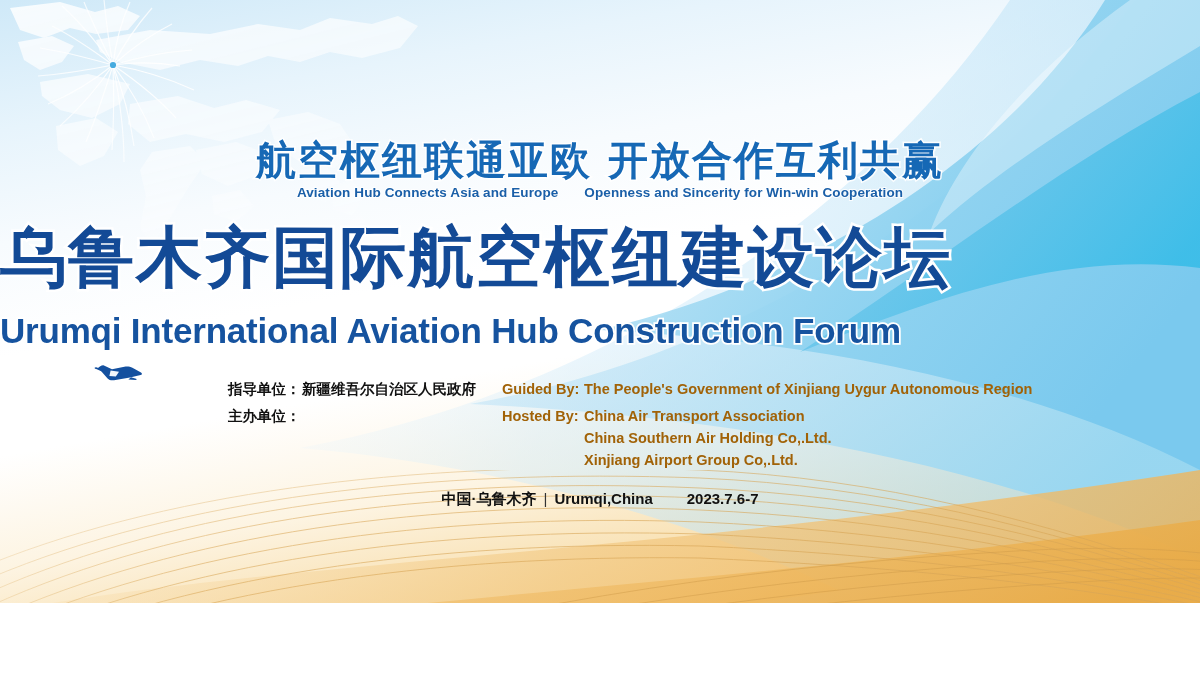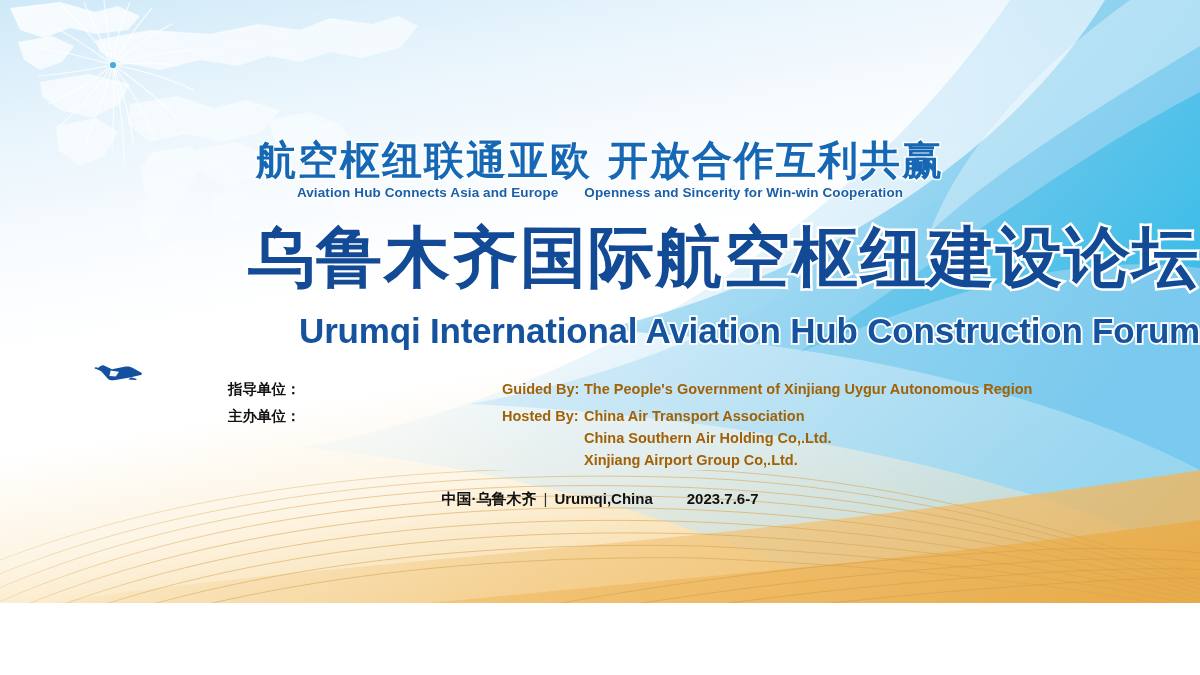--- a/index.html
+++ b/index.html
@@ -38,21 +38,21 @@
     margin-top:3px;
     font-size:13.5px;font-weight:bold;letter-spacing:.1px;
     color:#1a5fa8;
     -webkit-text-stroke:2px rgba(255,255,255,.85);
     paint-order:stroke fill;
     white-space:nowrap;
   }
   .tagline-en .gap{display:inline-block;width:26px;}
 
   .title-wrap{
-    position:absolute;left:0;right:0;top:222px;text-align:right;z-index:40;
+    position:absolute;left:0;right:0;top:222px;text-align:left;z-index:40;
   }
   .title-cn{
     font-size:66px;font-weight:bold;letter-spacing:2px;
     color:#134a96;
     -webkit-text-stroke:5px #ffffff;
     paint-order:stroke fill;
     line-height:1.08;
     white-space:nowrap;
   }
   .title-en{
@@ -282,20 +282,23 @@
       <path d="M39.0,20.2 L44.0,21.8 C45.0,22.2 44.8,23.0 43.6,23.0 L36.4,22.6 Z"></path>
       <path d="M4.2,10.2 L13.2,13.4 L9.4,14.2 L3.0,11.6 C2.2,11.2 2.6,10.0 4.2,10.2 Z"></path>
     </g>
   </svg>
 
   <div id="org-block">
 
     <div id="org-cn">
       <div class="org-row">
         <span class="org-label">指导单位：</span>
+        <span class="org-values">
+          <span class="v">新疆维吾尔自治区人民政府</span>
+        </span>
       </div>
       <div class="org-spacer"></div>
       <div class="org-row">
         <span class="org-label">主办单位：</span>
       </div>
     </div>
 
     <div id="org-en">
       <div class="org-row">
         <span class="org-label org-label-en">Guided By:</span>

